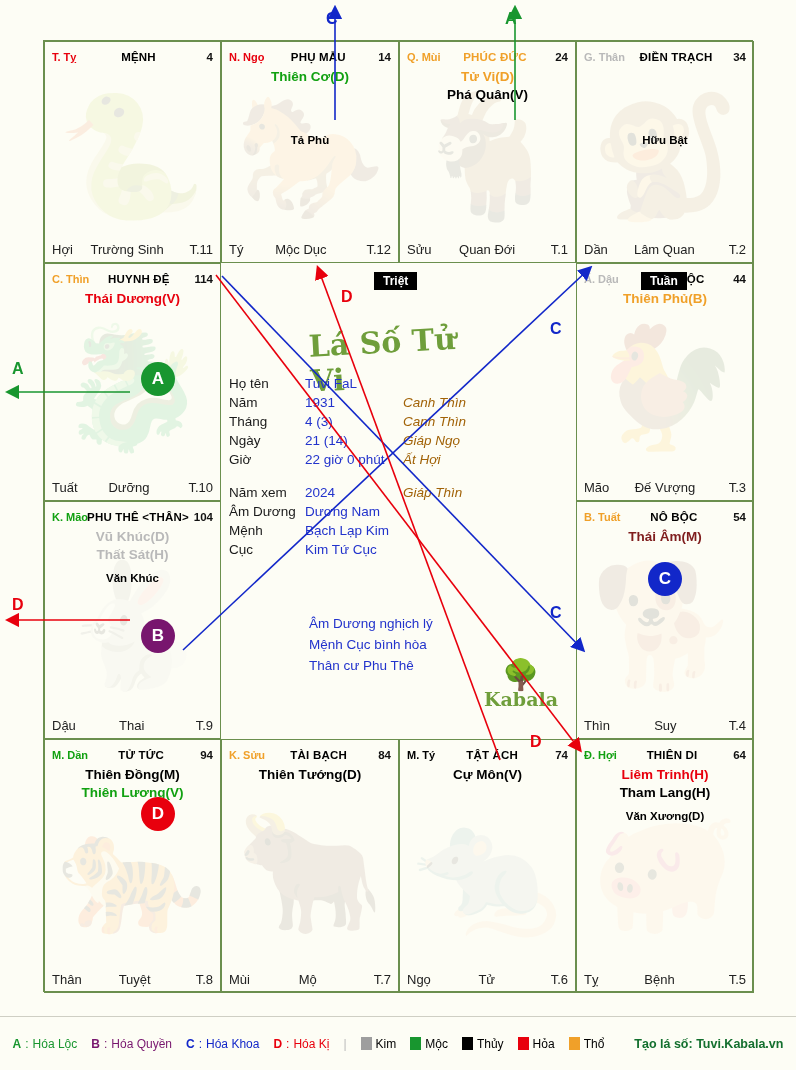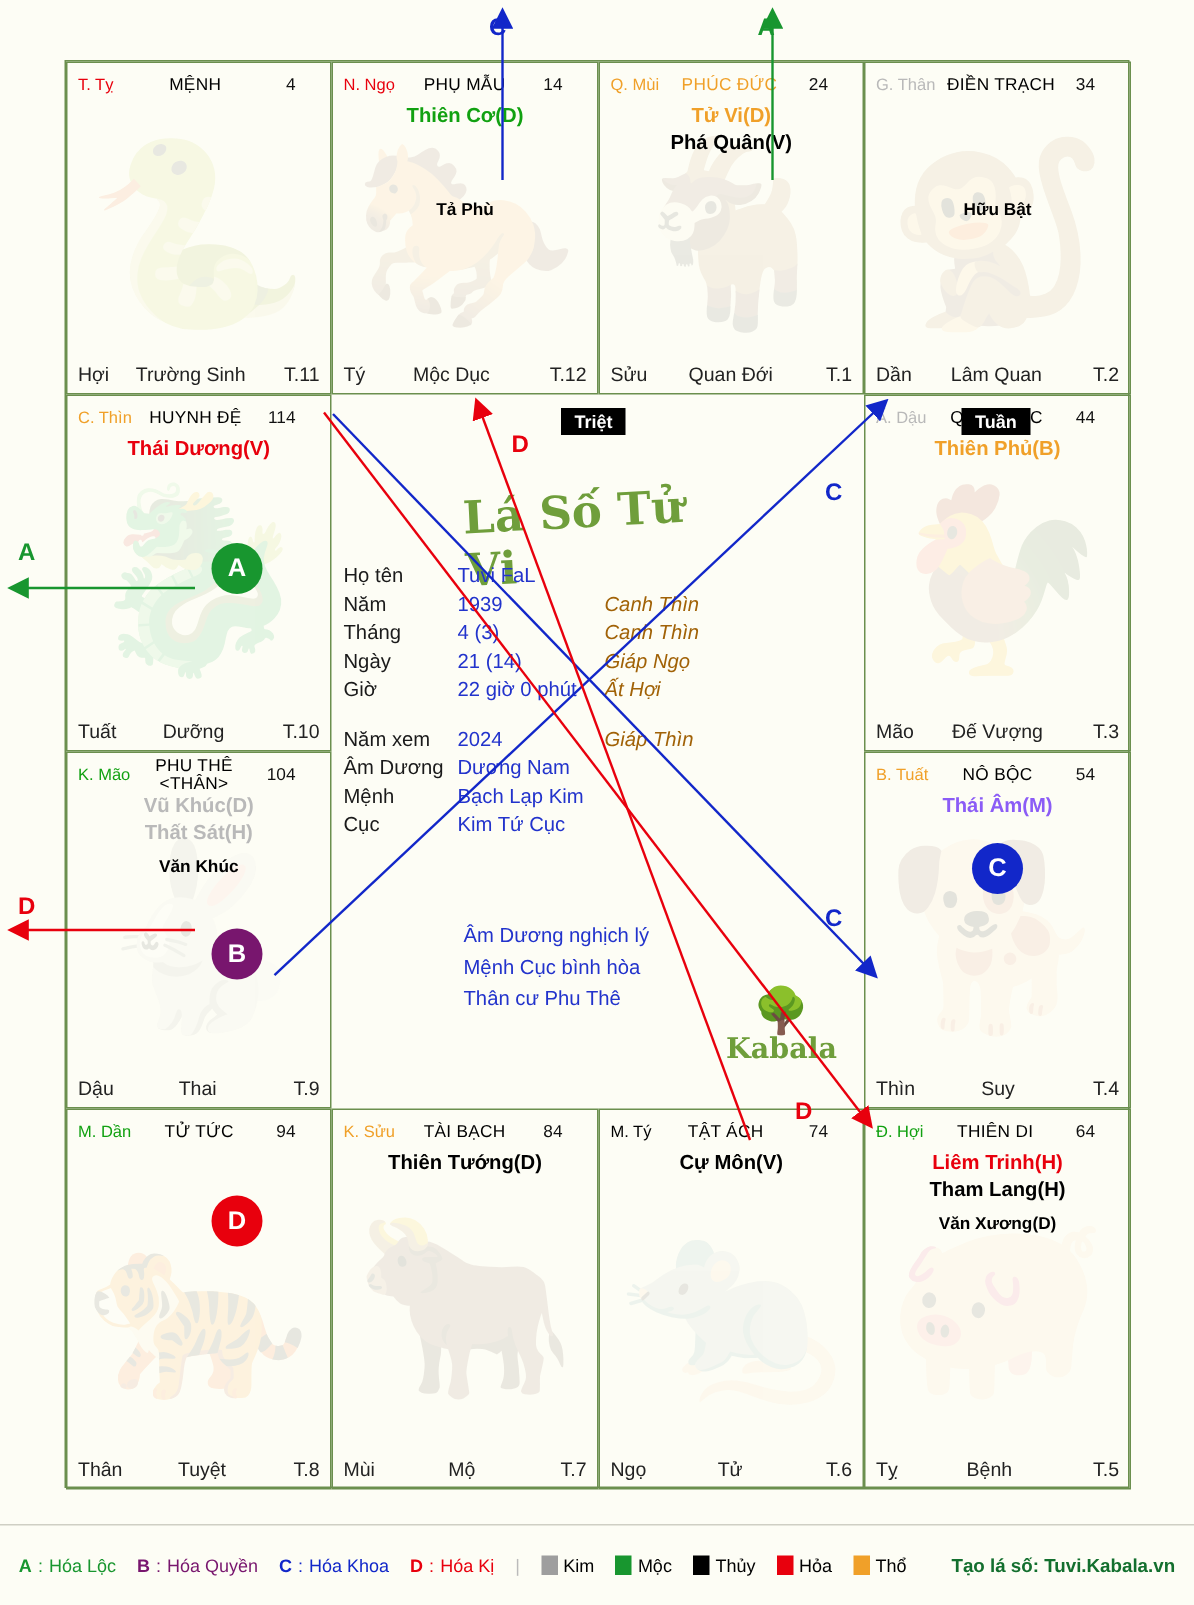--- a/index.html
+++ b/index.html
@@ -40,24 +40,24 @@
     left: 50%; top: 52%;
     transform: translate(-50%,-50%);
     font-size: 120px;
     color: rgba(120,130,110,0.10);
     line-height: 1;
     user-select: none;
     pointer-events: none;
   }
   .c-head {
     position: absolute;
-    top: 7px; left: 0; right: 16px;
+    top: 7px; left: 0; right: 0;
     height: 16px;
     font-size: 11.5px;
-    font-weight: normal;
+    font-weight: bold;
     padding: 0 7px;
     display: flex;
     align-items: center;
     justify-content: flex-end;
   }
   .c-head .cung { font-size: 11px; }
   .c-head .palace { flex: 1; text-align: center; margin-left: -6px; letter-spacing: .2px;}
   .c-head .num { color: #111; }
   .stars {
     position: absolute;
@@ -332,36 +332,40 @@
     </div>
 
     <div class="cell">
       <div class="zodiac">🐕</div>
       <div class="c-head">
         <span class="cung" style="color:#f0a029">B. Tuất</span>
         <span class="palace" style="color:#000">NÔ BỘC</span>
         <span class="num">54</span>
       </div>
       <div class="stars">
-        <div style="color:#8b5cf6">Thái Âm(M)</div>
+        <div style="color:#7f1d1d">Thái Âm(M)</div>
       </div>
       <div class="badge C" style="left:71px; top:60px">C</div>
       <div class="c-foot">
         <span>Thìn</span>
         <span class="mid">Suy</span>
         <span>T.4</span>
       </div>
     </div>
 
     <div class="cell">
       <div class="zodiac">🐅</div>
       <div class="c-head">
         <span class="cung" style="color:#11a111">M. Dần</span>
         <span class="palace" style="color:#000">TỬ TỨC</span>
         <span class="num">94</span>
+      </div>
+      <div class="stars">
+        <div style="color:#000">Thiên Đồng(M)</div>
+        <div style="color:#11a111">Thiên Lương(V)</div>
       </div>
       <div class="badge D" style="left:96px; top:57px">D</div>
       <div class="c-foot">
         <span>Thân</span>
         <span class="mid">Tuyệt</span>
         <span>T.8</span>
       </div>
     </div>
 
     <div class="cell">
@@ -424,21 +428,21 @@
     <div class="info">
       <table>
         <tbody>
             <tr>
           <td class="lbl">Họ tên</td>
           <td class="v1">Tuvi FaL</td>
           <td class="v2"></td>
         </tr>
         <tr>
           <td class="lbl">Năm</td>
-          <td class="v1">1939</td>
+          <td class="v1">1931</td>
           <td class="v2">Canh Thìn</td>
         </tr>
         <tr>
           <td class="lbl">Tháng</td>
           <td class="v1">4  (3)</td>
           <td class="v2">Canh Thìn</td>
         </tr>
         <tr>
           <td class="lbl">Ngày</td>
           <td class="v1">21  (14)</td>

